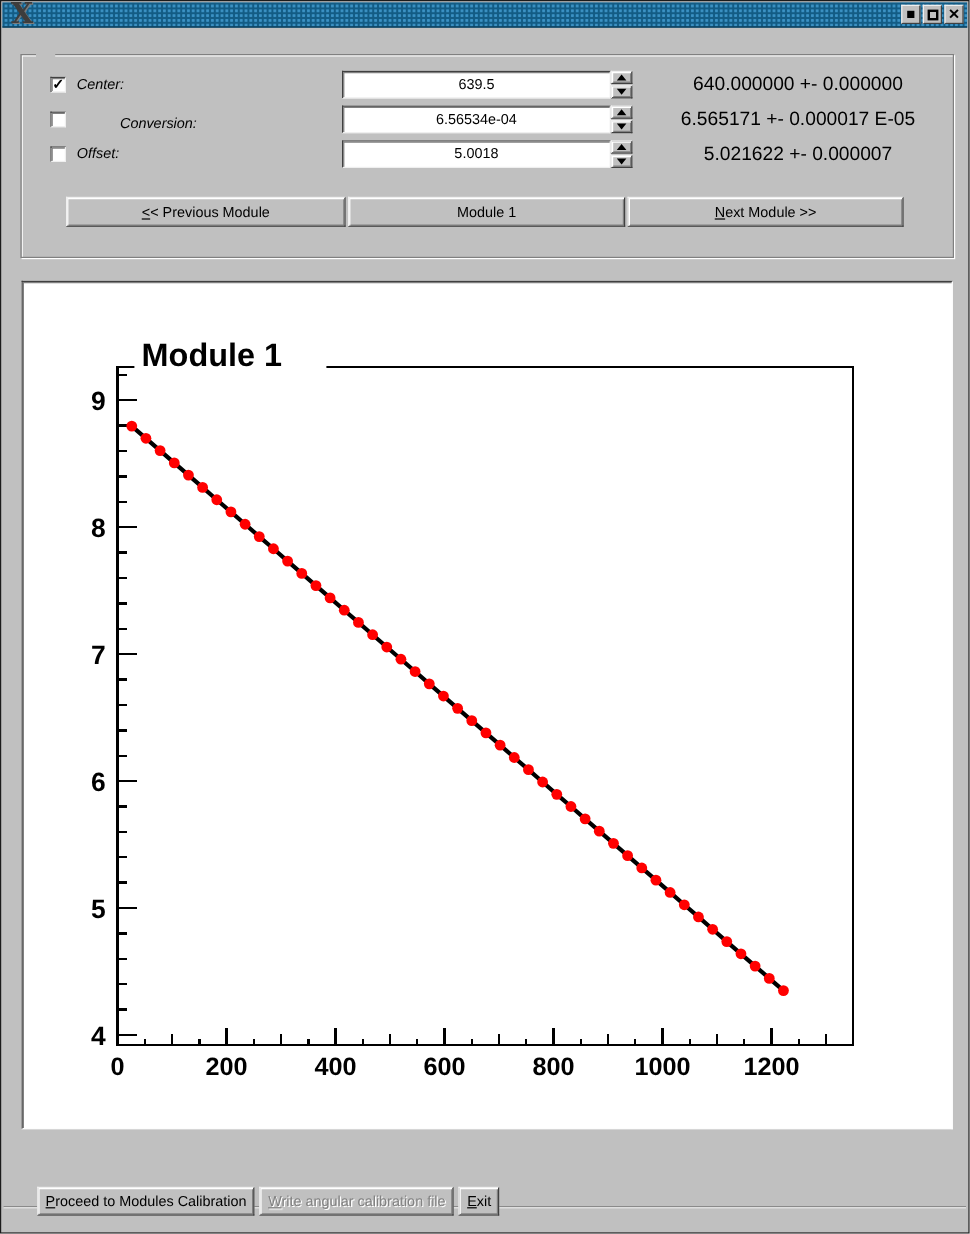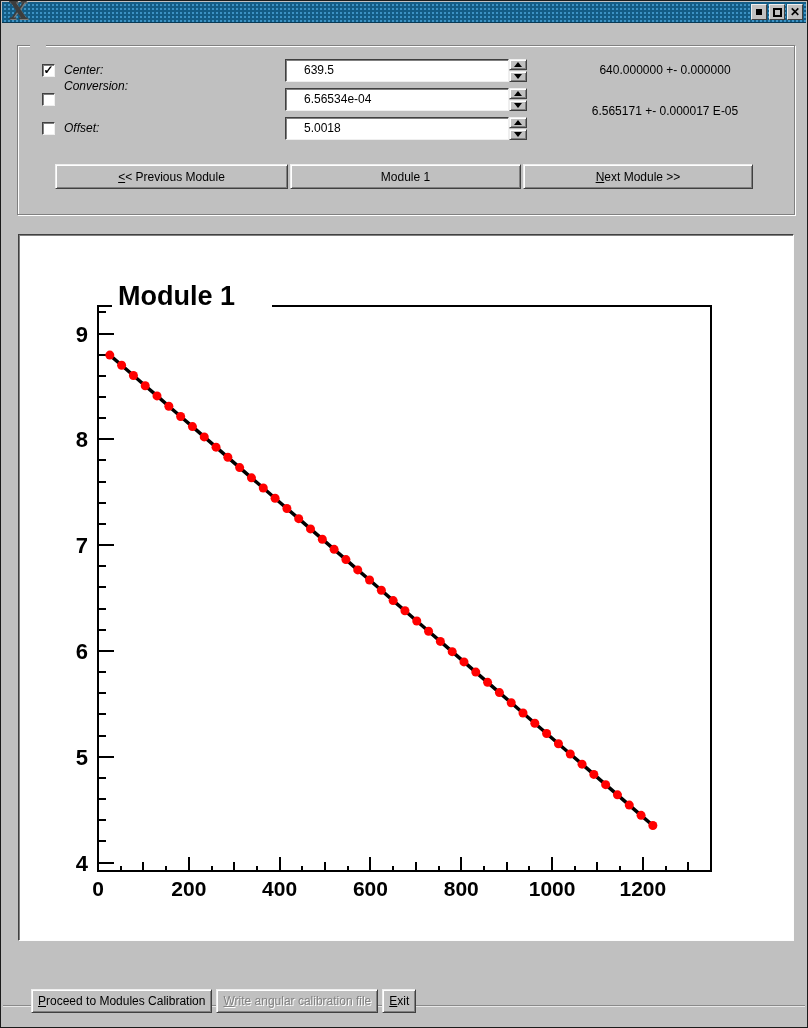--- a/index.html
+++ b/index.html
@@ -65,31 +65,31 @@
 
   .checkbox {
     position:absolute; left:24px; width:13px; height:13px;
     background:#fff; border:1px solid; border-color:#404040 #efefef #efefef #404040;
     box-shadow: inset 1px 1px 0 #808080;
     font-size:12px; font-weight:bold; line-height:11px; text-align:center;
   }
   .cb-label { position:absolute; left:46px; height:13px; line-height:13px;font-style:italic; }
   .spinfield {
     position:absolute; left:267px; width:224px; height:23px;
-    text-align:left; padding:0 18px; line-height:21px; font-size:12px;
+    text-align:center; padding:0 5px; line-height:21px; font-size:12px;
   }
   .spinbtns { position:absolute; left:491px; width:18px; height:23px; }
   .spinbtn {
     position:absolute; left:0; width:18px; height:11px;
     display:flex; align-items:center; justify-content:center;
   }
   .spin-up { top:0; } .spin-down { top:12px; }
   .tri-up { width:0; height:0; border-left:4px solid transparent; border-right:4px solid transparent; border-bottom:5px solid #000; }
   .tri-down { width:0; height:0; border-left:4px solid transparent; border-right:4px solid transparent; border-top:5px solid #000; }
-  .fitlabel { position:absolute; left:524px; width:246px; height:23px; line-height:23px; text-align:center; font-size:12px; }
+  .fitlabel { position:absolute; left:524px; width:246px; height:23px; line-height:23px; text-align:center; font-size:16px; }
 
   .navbtn { position:absolute; top:118px; height:25px; }
 
   
   .chartpanel {
     position:absolute; left:17px; top:233px; width:776px; height:707px;
     background:#ffffff;
     border:1px solid; border-color:#404040 #fdfdfd #fdfdfd #404040;
     box-shadow: inset 1px 1px 0 #808080;
   }
@@ -132,43 +132,44 @@
       <div class="spinbtn spin-up raised">
           <div class="tri-up"></div>
         </div>
       <div class="spinbtn spin-down raised">
           <div class="tri-down"></div>
         </div>
     </div>
     <div class="fitlabel" style="top:13px;">640.000000 +- 0.000000</div>
 
     <div class="checkbox" style="top:47px;"></div>
-    <div class="cb-label" style="top:34px;">Conversion:</div>
+    <div class="cb-label" style="top:51px;margin-left:36px;">Conversion:</div>
     <div class="spinfield sunken" style="top:42px;">6.56534e-04</div>
     <div class="spinbtns" style="top:42px;">
       <div class="spinbtn spin-up raised">
           <div class="tri-up"></div>
         </div>
       <div class="spinbtn spin-down raised">
           <div class="tri-down"></div>
         </div>
     </div>
-    <div class="fitlabel" style="top:42px;margin-top:12px;">6.565171 +- 0.000017 E-05</div>
+    <div class="fitlabel" style="top:42px;">6.565171 +- 0.000017 E-05</div>
 
     <div class="checkbox" style="top:76px;"></div>
     <div class="cb-label" style="top:76px;">Offset:</div>
     <div class="spinfield sunken" style="top:71px;">5.0018</div>
     <div class="spinbtns" style="top:71px;">
       <div class="spinbtn spin-up raised">
           <div class="tri-up"></div>
         </div>
       <div class="spinbtn spin-down raised">
           <div class="tri-down"></div>
         </div>
     </div>
+    <div class="fitlabel" style="top:71px;">5.021622 +- 0.000007</div>
 
     <div class="btn raised navbtn" style="left:37px; width:233px;">
       <span class="mn">&lt;</span>
         <span>&lt; Previous Module</span>
     </div>
     <div class="btn raised navbtn" style="left:272px; width:231px;">
       <span>Module 1</span>
     </div>
     <div class="btn raised navbtn" style="left:505px; width:230px;">
       <span class="mn">N</span>

